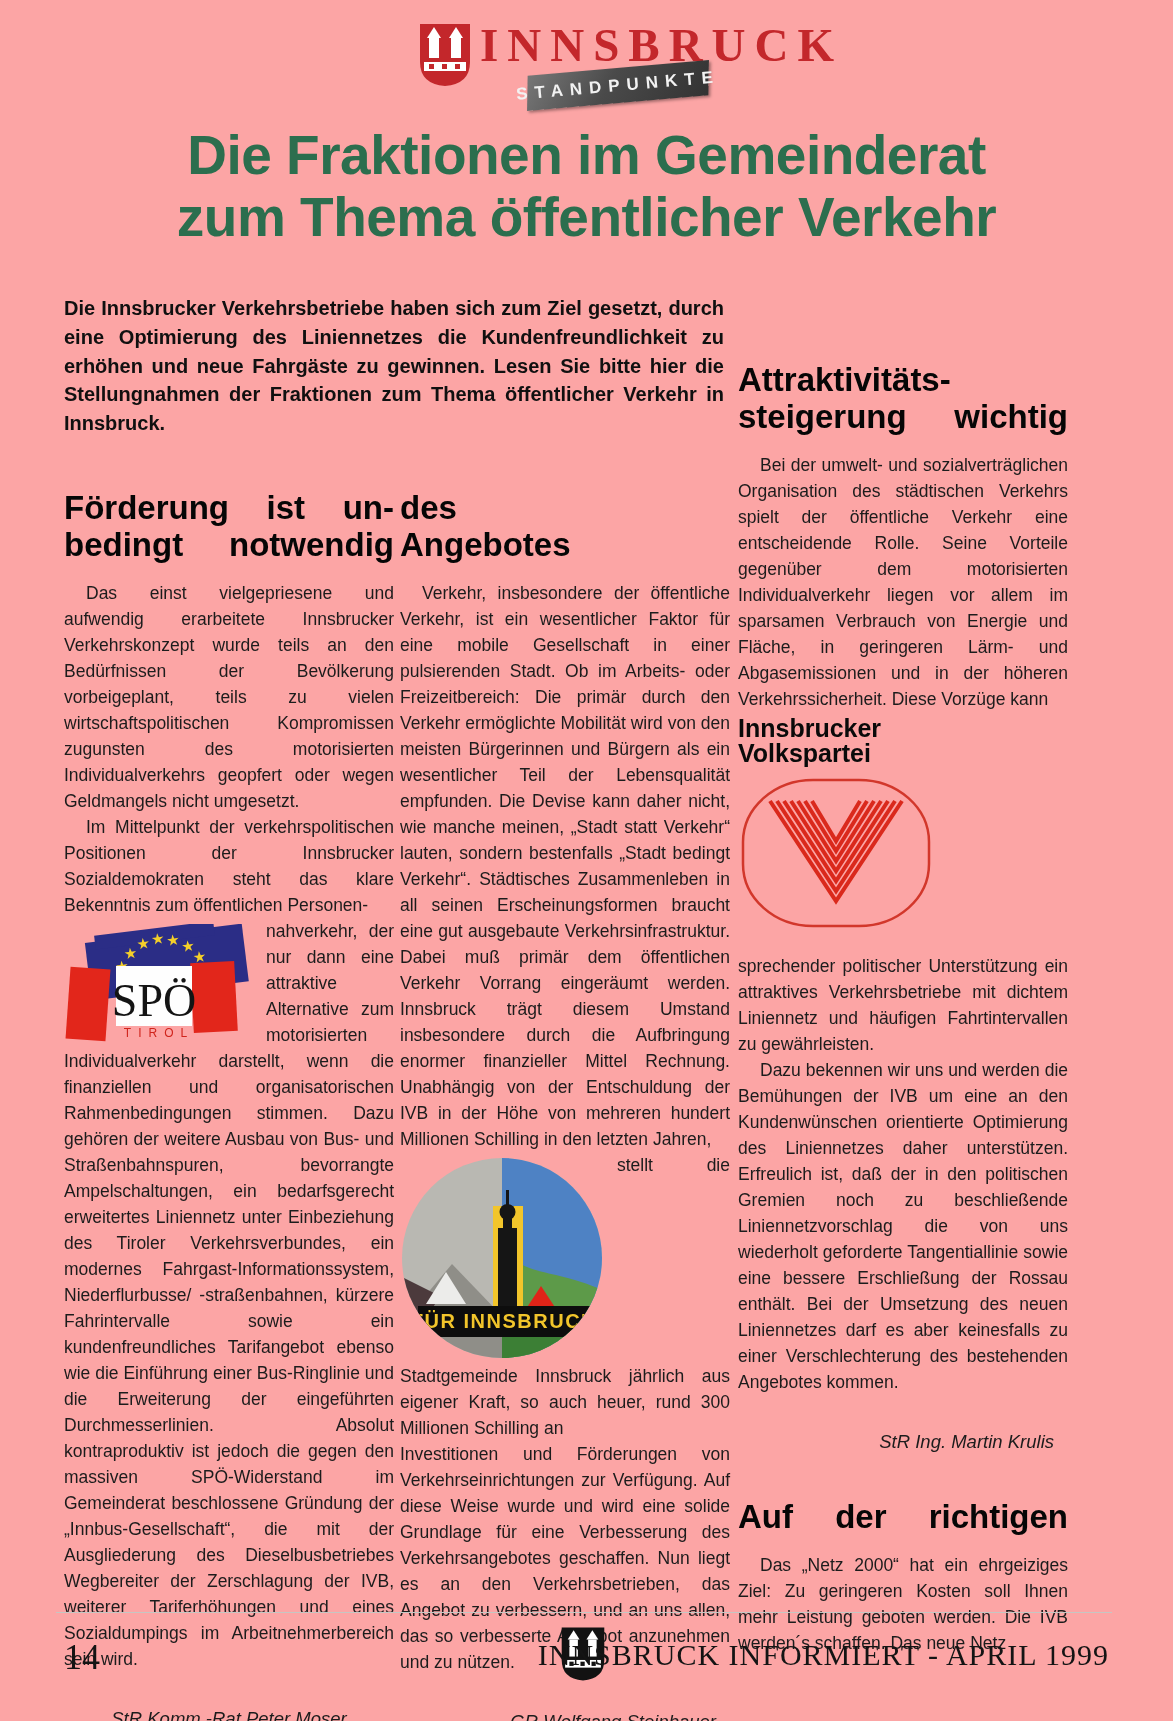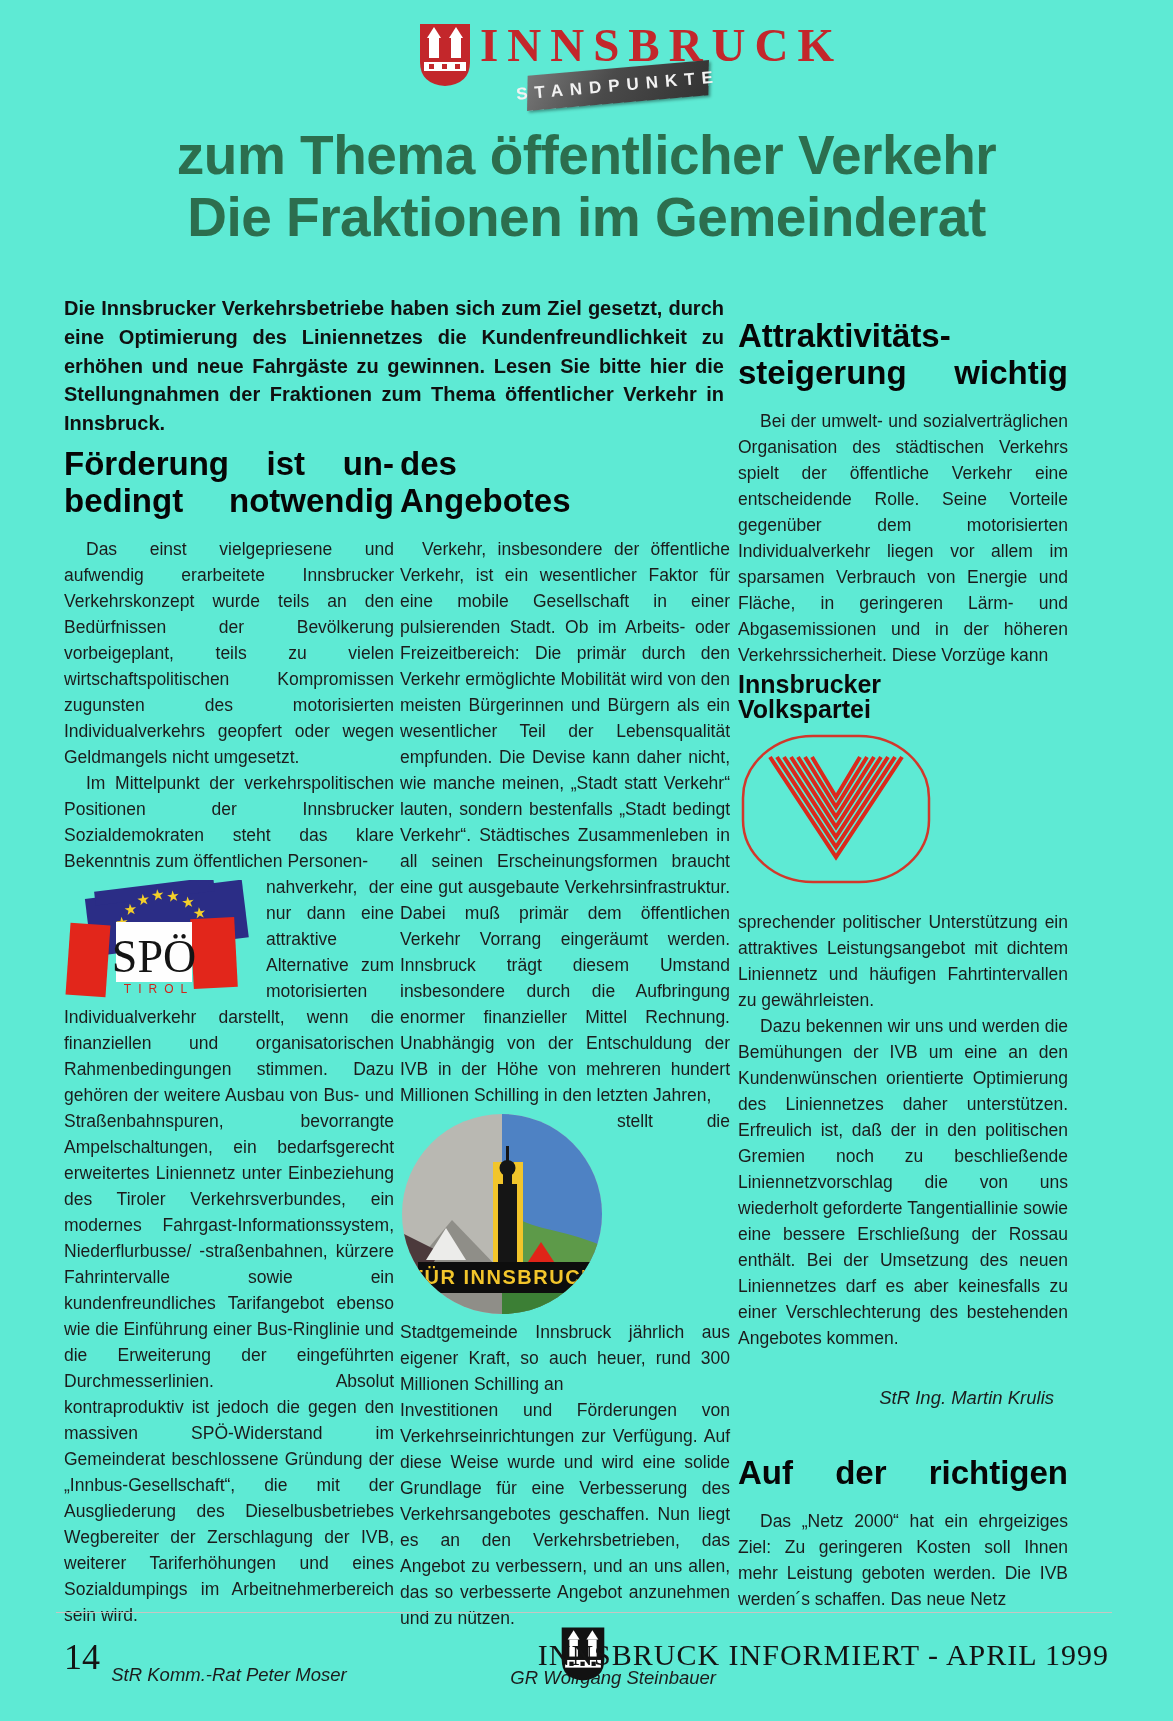--- a/index.html
+++ b/index.html
@@ -1,16 +1,16 @@
 <!DOCTYPE html>
 <html lang="de"><head>
 <meta charset="utf-8">
 <style>
   html,body{margin:0;padding:0;background:#e8e8e8;}
-  .page{position:relative;width:1173px;height:1721px;margin:0 auto;background:#5eead4;
+  .page{position:relative;width:1173px;height:1721px;margin:0 auto;background:#fca5a5;
         font-family:"Liberation Sans",sans-serif;color:#1c1c1c;overflow:hidden;}
 
   
   .hdr-crest{position:absolute;left:418px;top:22px;}
   .brand{position:absolute;left:480px;top:18px;font-family:"Liberation Serif",serif;
          font-size:47px;font-weight:600;letter-spacing:9px;color:#c3272b;}
   .banner{position:absolute;left:527px;top:68px;width:182px;height:35px;
           background:linear-gradient(120deg,#777 0%,#4a4a4a 45%,#333 100%);
           transform:rotate(-5deg) skewX(-6deg);display:flex;align-items:center;justify-content:center;
           box-shadow:2px 2px 3px rgba(0,0,0,.35);}
@@ -18,21 +18,21 @@
 
   
   .title{position:absolute;left:0;top:124px;width:100%;text-align:center;
          color:#2c6e4e;font-weight:900;font-size:55px;line-height:1.13;letter-spacing:-0.5px;}
 
   
   .intro{position:absolute;left:64px;top:274px;width:660px;font-size:20px;font-weight:bold;
          line-height:1.44;text-align:justify;color:#101010;}
 
   
-  .col{position:absolute;width:330px;}
+  .col{position:absolute;width:330px;margin-top:44px;}
   #col1{left:64px;top:446px;}
   #col2{left:400px;top:446px;}
   #col3{left:738px;top:318px;}
 
   .colhead{font-size:33px;font-weight:900;line-height:1.12;margin:0 0 16px 0;color:#060606;}
   .colhead .hl{width:100%;}
   .stretched{display:flex;justify-content:space-between;}
   .colhead2{margin-top:46px;}
 
   .body{font-size:17.5px;line-height:26px;margin:0;text-align:justify;text-indent:22px;}
@@ -71,22 +71,22 @@
         <rect x="24" y="42" width="5" height="5" fill="#c3272b"></rect>
         <rect x="37" y="42" width="5" height="5" fill="#c3272b"></rect>
     </svg>
   </div>
   <div class="brand">INNSBRUCK</div>
   <div class="banner">
     <span>STANDPUNKTE</span>
   </div>
 
   <div class="title">
+    <div>Die Fraktionen im Gemeinderat</div>
     <div>zum Thema öffentlicher Verkehr</div>
-    <div>Die Fraktionen im Gemeinderat</div>
   </div>
 
   <p class="intro">Die Innsbrucker Verkehrsbetriebe haben sich zum Ziel gesetzt, durch eine Optimierung des Liniennetzes die Kundenfreundlichkeit zu erhöhen und neue Fahrgäste zu gewinnen.  Lesen Sie bitte hier die Stellungnahmen der Fraktionen zum Thema öffentlicher Verkehr in Innsbruck.</p>
 
   <section class="col" id="col1">
     <h2 class="colhead">
       <div class="hl stretched">
           <span>Förderung</span>
           <span>ist</span>
           <span>un-</span>
@@ -193,21 +193,21 @@
             <polyline points="39,26 98,116 157,26"></polyline>
             <polyline points="46,26 98,106 150,26"></polyline>
             <polyline points="53,26 98,96 143,26"></polyline>
             <polyline points="60,26 98,86 136,26"></polyline>
             <polyline points="67,26 98,76 129,26"></polyline>
             <polyline points="74,26 98,66 122,26"></polyline>
           </g>
         </svg>
       
     <p></p>
-    <p class="body no-ind clear">sprechender politischer Unterstützung ein attraktives Leistungsangebot mit dichtem Liniennetz und häufigen Fahrtintervallen zu gewährleisten.</p>
+    <p class="body no-ind clear">sprechender politischer Unterstützung ein attraktives Verkehrsbetriebe mit dichtem Liniennetz und häufigen Fahrtintervallen zu gewährleisten.</p>
     <p class="body">Dazu bekennen wir uns und werden die Bemühungen der IVB um eine an den Kundenwünschen orientierte Optimierung des Liniennetzes daher unterstützen. Erfreulich ist, daß der in den politischen Gremien noch zu beschließende Liniennetzvorschlag die von uns wiederholt geforderte Tangentiallinie sowie eine bessere Erschließung der Rossau enthält. Bei der Umsetzung des neuen Liniennetzes darf es aber keinesfalls zu einer Verschlechterung des bestehenden Angebotes kommen.</p>
     <p class="sig">StR Ing. Martin Krulis</p>
 
     <h2 class="colhead colhead2">
       <div class="hl stretched">
           <span>Auf</span>
           <span>der</span>
           <span>richtigen</span>
         </div>
     </h2>

